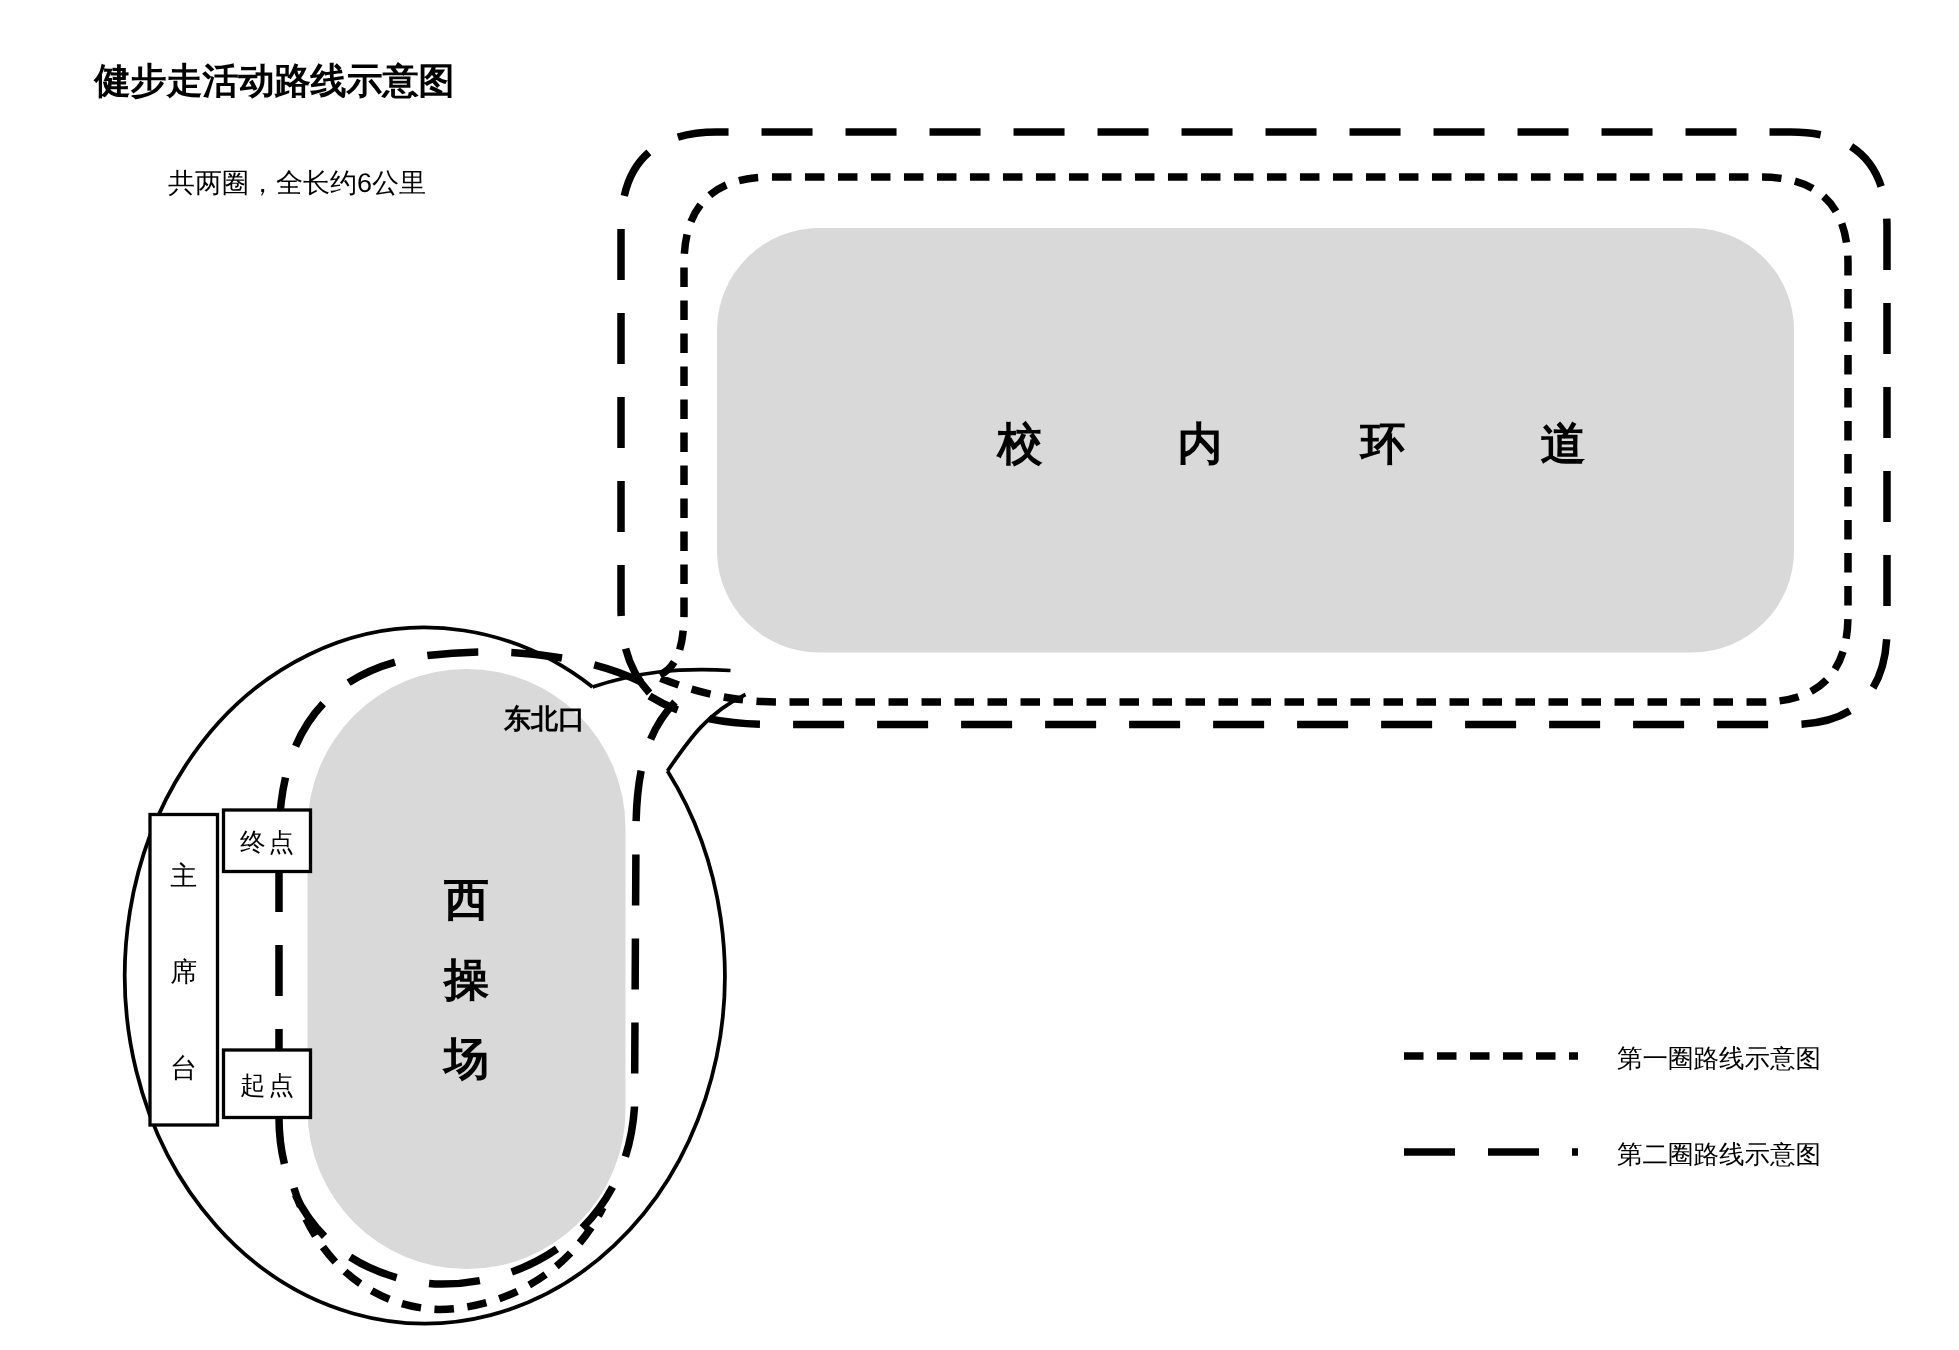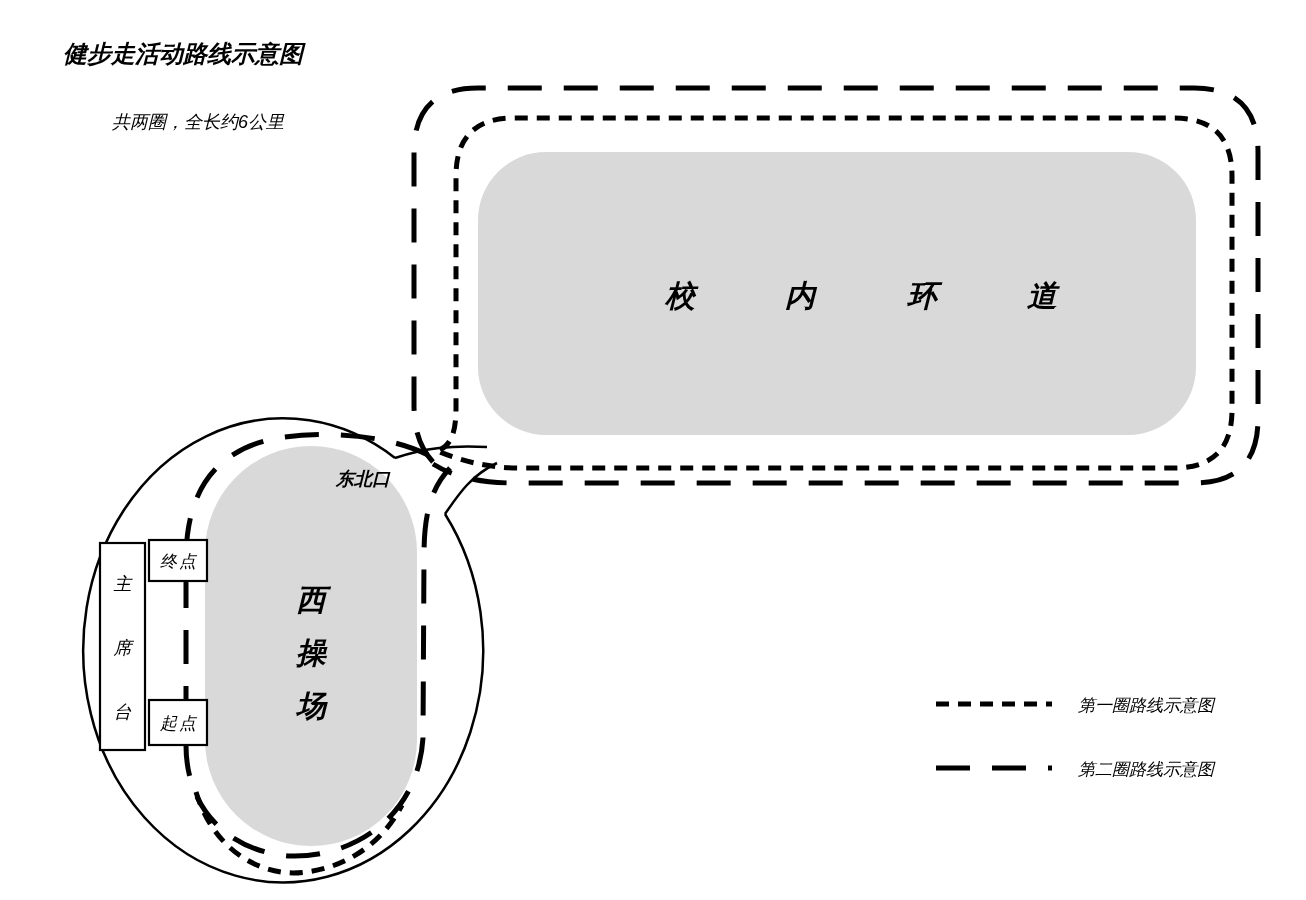--- a/index.html
+++ b/index.html
@@ -7,21 +7,20 @@
     padding: 0;
     background: #ffffff;
     font-family: "Liberation Sans", "DejaVu Sans", sans-serif;
   }
   .canvas {
     position: relative;
     width: 1306px;
     height: 900px;
     background: #ffffff;
     overflow: hidden;
-    font-style: italic;
   }
   svg { display: block; }
   text { fill: #000000; }
   .title-text {
     font-size: 24px;
     font-weight: bold;
   }
   .subtitle-text {
     font-size: 18px;
   }

